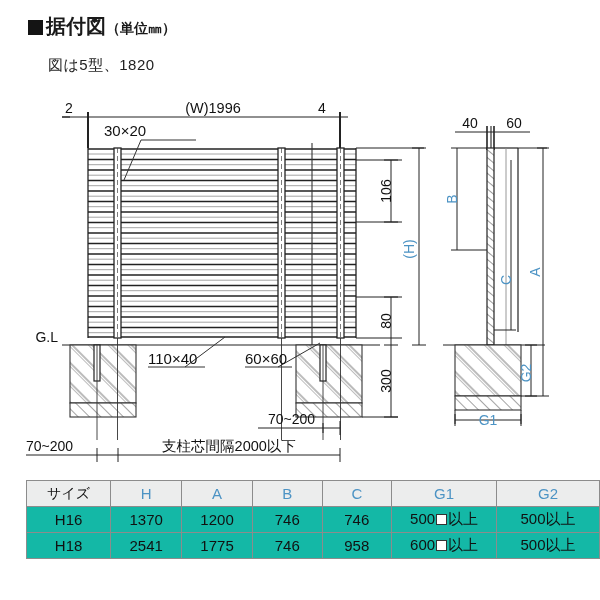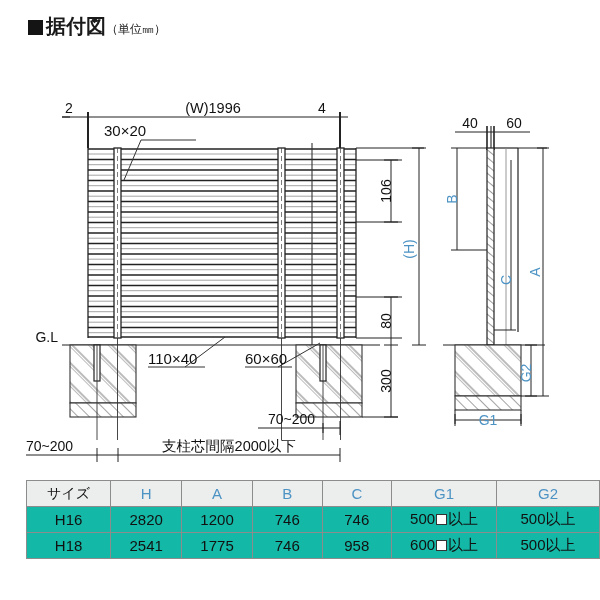--- a/index.html
+++ b/index.html
@@ -36,22 +36,22 @@
     position: relative;
     top: 2px;
   }
   .hdr-main {
     font-size: 20px;
     font-weight: 700;
     letter-spacing: 0px;
     line-height: 1;
   }
   .hdr-unit {
-    font-size: 12px;
-    font-weight: 400;
+    font-size: 14px;
+    font-weight: 700;
     line-height: 1;
   }
   .subtitle {
     position: absolute;
     left: 48px;
     top: 56px;
     font-size: 15px;
     letter-spacing: 0.5px;
     color: #222;
   }
@@ -111,20 +111,21 @@
 </head>
 <body>
 
 <div id="root">
 
   <div class="hdr">
     <span class="hdr-sq"></span>
     <span class="hdr-main">据付図</span>
     <span class="hdr-unit">（単位㎜）</span>
   </div>
+  <div class="subtitle">図は5型、1820</div>
 
   <svg id="draw" width="600" height="600" viewBox="0 0 600 600">
     <defs>
 
       <pattern id="hatchConc" width="14" height="14" patternUnits="userSpaceOnUse" patternTransform="rotate(-45)">
         <rect width="14" height="14" fill="#ffffff"></rect>
         <line x1="0" y1="0" x2="0" y2="14" stroke="#555" stroke-width="0.8"></line>
         <line x1="3" y1="0" x2="3" y2="14" stroke="#555" stroke-width="0.8"></line>
       </pattern>
 
@@ -375,21 +376,21 @@
           <th class="w-num  hcode">A</th>
           <th class="w-num  hcode">B</th>
           <th class="w-num  hcode">C</th>
           <th class="w-g    hcode">G1</th>
           <th class="w-g    hcode">G2</th>
         </tr>
       </thead>
       <tbody>
         <tr>
           <td>H16</td>
-          <td>2820</td>
+          <td>1370</td>
           <td>1200</td>
           <td>746</td>
           <td>746</td>
           <td><span>500</span><span class="sq-mark"></span><span>以上</span></td>
           <td>500以上</td>
         </tr>
         <tr>
           <td>H18</td>
           <td>2541</td>
           <td>1775</td>

